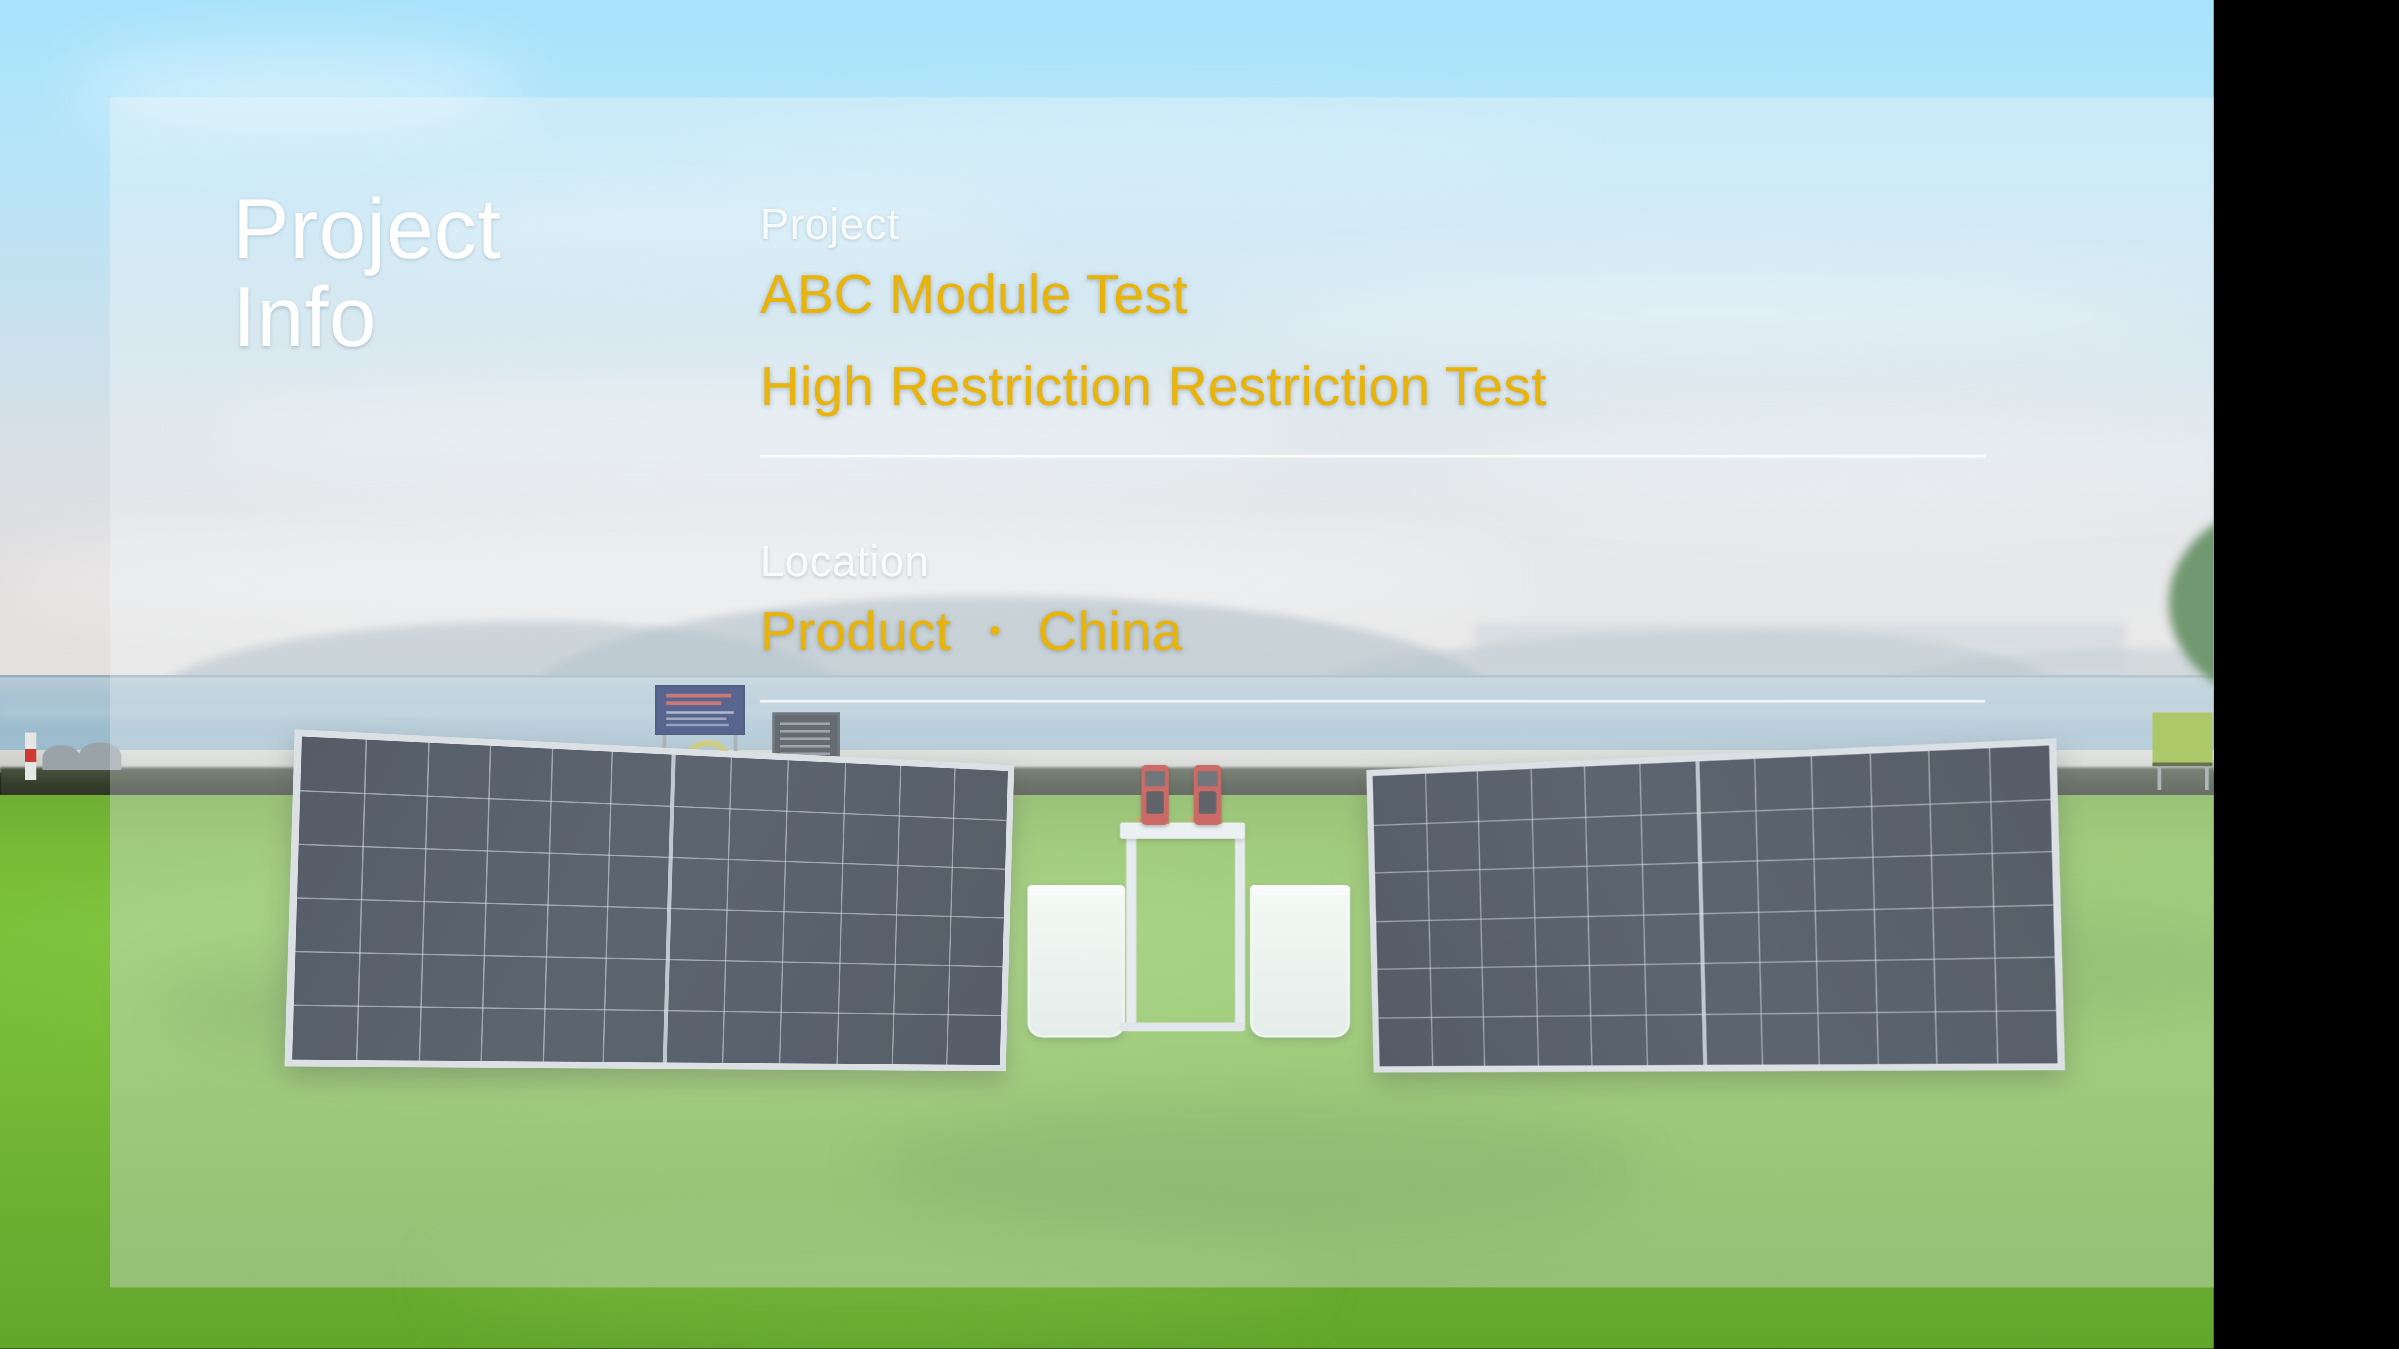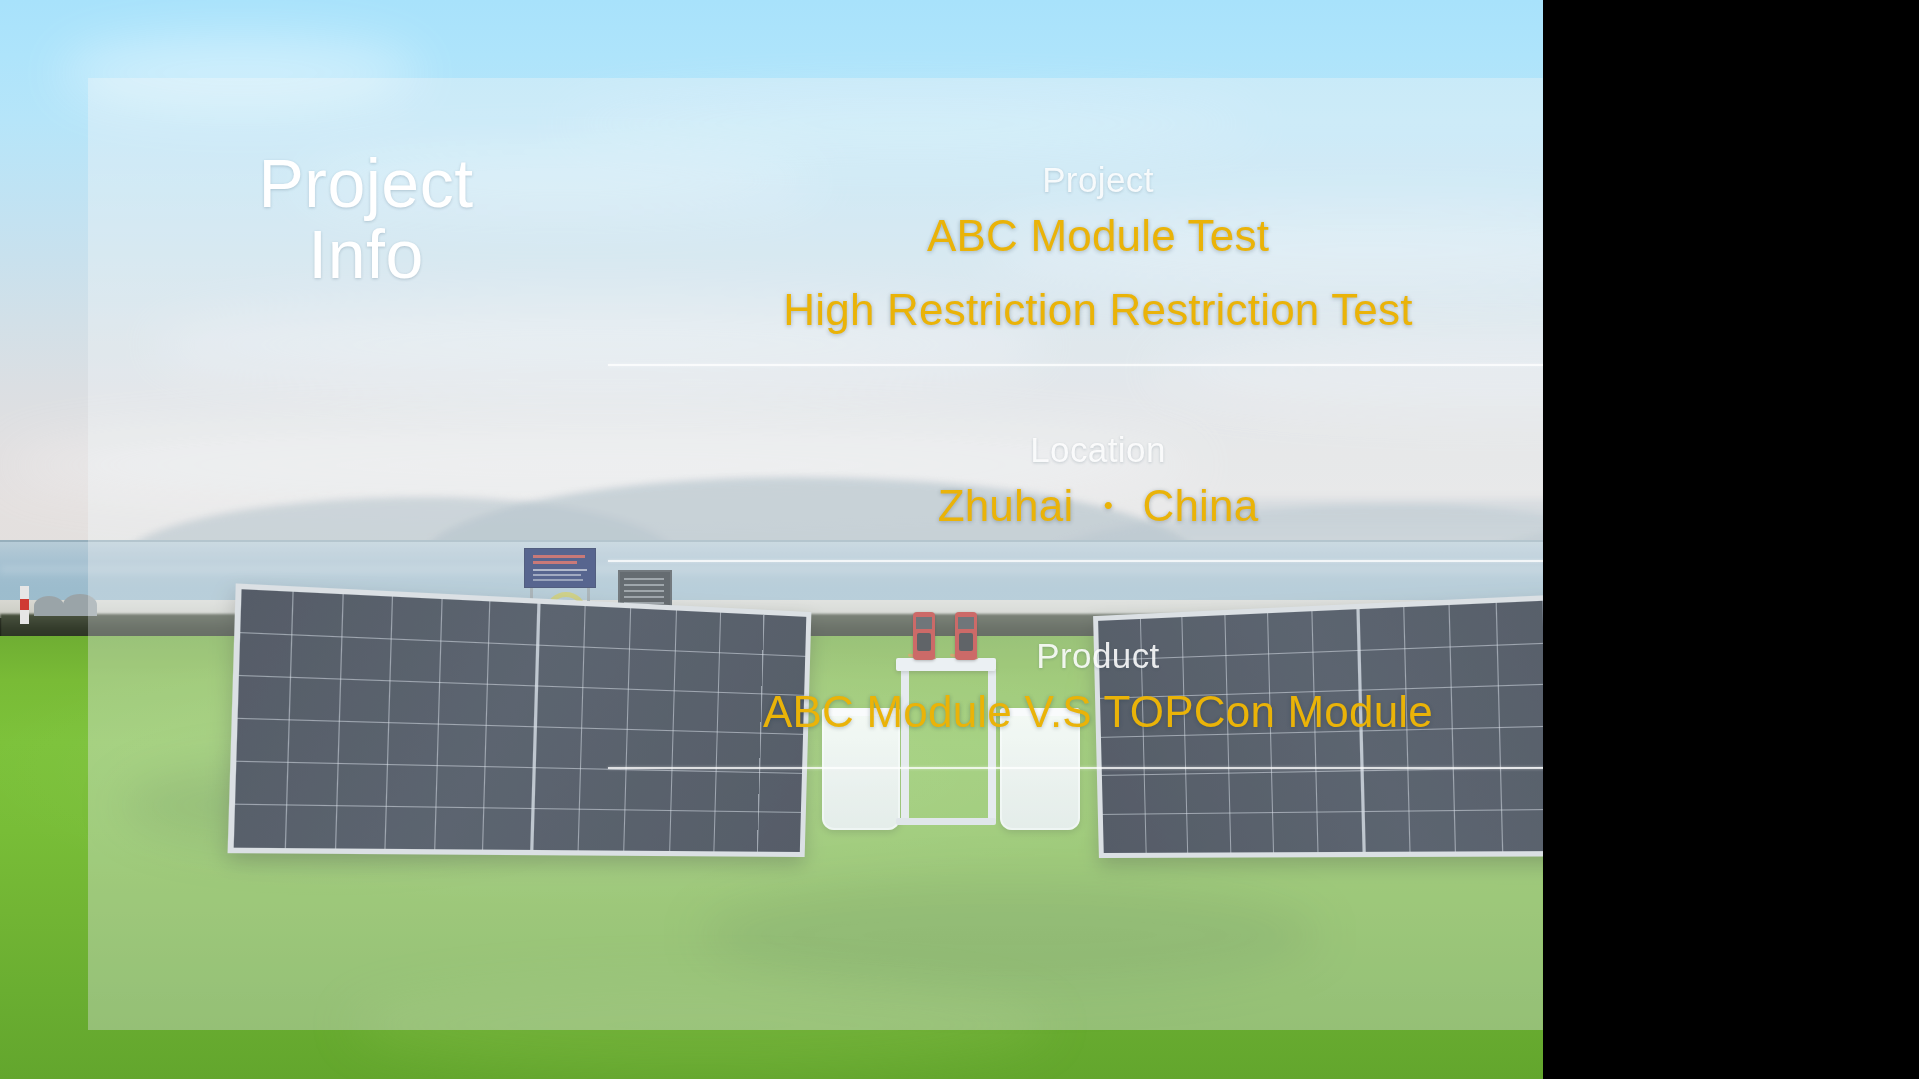--- a/index.html
+++ b/index.html
@@ -2,25 +2,24 @@
 <html><head>
 <meta charset="utf-8">
 <style>
   html, body {
     margin: 0;
     padding: 0;
     background: #000;
   }
   #stage {
     position: relative;
-    width: 1543px;
+    width: 1771px;
     height: 1079px;
     overflow: hidden;
     font-family: "Liberation Sans", sans-serif;
-    text-align: center;
     -webkit-font-smoothing: antialiased;
   }
 
   
   .photo {
     position: absolute;
     inset: 0;
     overflow: hidden;
   }
   .sky {
@@ -574,26 +573,21 @@
 
       <div class="field project">
         <div class="field-label">Project</div>
         <div class="field-value">ABC Module Test</div>
         <div class="field-value second">High Restriction Restriction Test</div>
         <div class="divider"></div>
       </div>
 
       <div class="field location">
         <div class="field-label">Location</div>
-        <div class="field-value">Zhuhai ・ China</div>
+        <div class="field-value">Product ・ China</div>
         <div class="divider"></div>
       </div>
 
-      <div class="field product">
-        <div class="field-label">Product</div>
-        <div class="field-value">ABC Module V.S TOPCon Module</div>
-        <div class="divider"></div>
-      </div>
 
     </div>
   </div>
 
 </div>
 
 </body></html>

